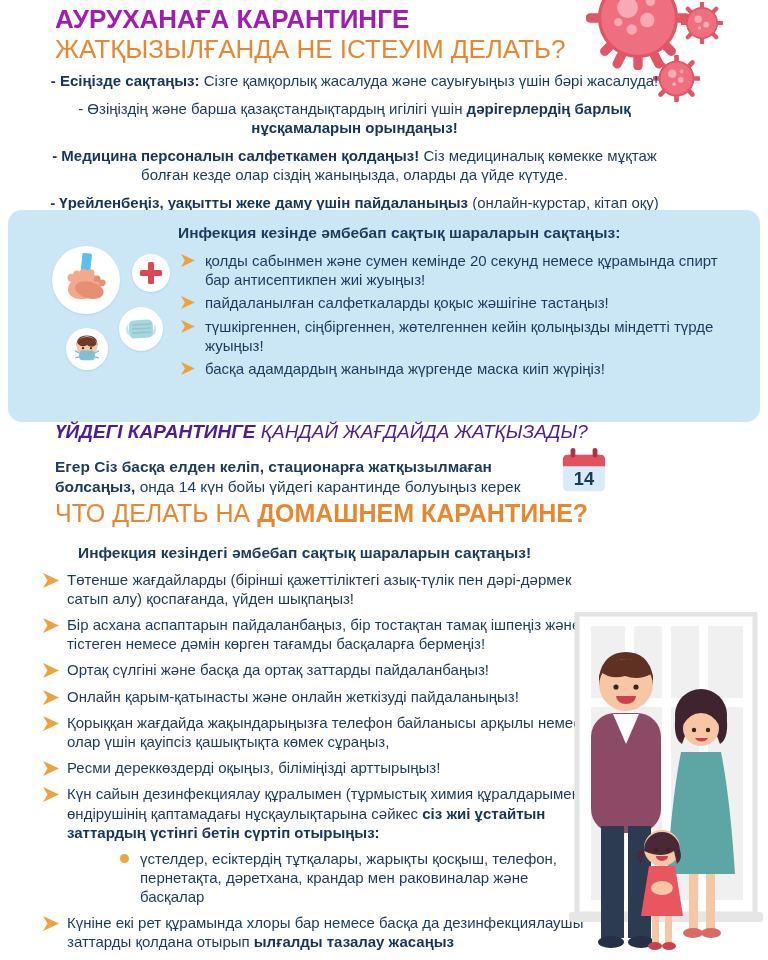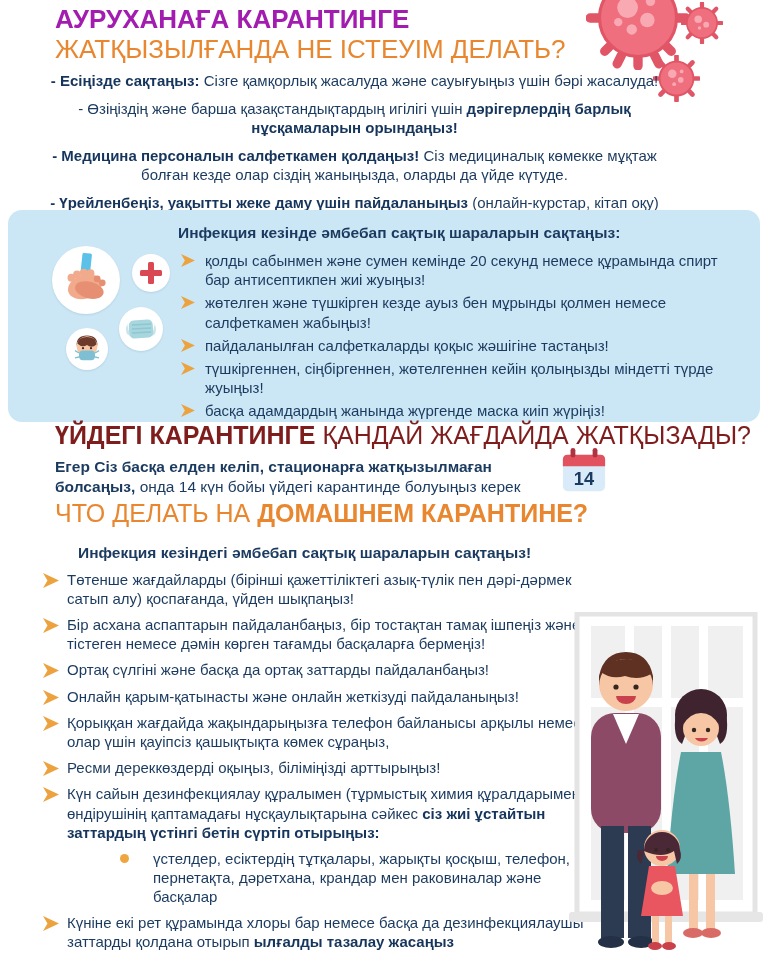--- a/index.html
+++ b/index.html
@@ -27,36 +27,36 @@
   }
   .hb-heading { padding:14px 0 0 170px; font-weight:bold; font-size:15.5px; }
   .hb-list { margin:9px 0 0 172px; width:556px; display:flex; flex-direction:column; gap:4px; }
   .bullet-row { display:flex; gap:10px; font-size:15px; line-height:1.28; }
   .bullet-row .arr { flex:none; margin-top:3px; }
   .icon-circle { position:absolute; background:#ffffff; border-radius:50%;
                  display:flex; align-items:center; justify-content:center;
                  box-shadow:0 1px 2px rgba(30,80,120,.12); }
 
   
-  .sec2-head { position:absolute; left:55px; top:421px; font-size:25px; color:#7f1d1d; white-space:nowrap; }
+  .sec2-head { position:absolute; left:55px; top:421px; font-size:19px; color:#4c1d95; white-space:nowrap;font-style:italic; }
   .sec2-head b { font-weight:bold; }
   .sec2-para { position:absolute; left:55px; top:457px; width:492px; font-size:15.5px; line-height:1.32; }
   .calendar-icon { position:absolute; left:560px; top:446px; }
 
   
   .sec3-head { position:absolute; left:55px; top:499px; font-size:25px; color:#E8872F; white-space:nowrap; }
   .sec3-head b { font-weight:bold; }
 
   
   .home-list { position:absolute; left:42px; top:543px; width:548px;
                font-size:15px; line-height:1.27; display:flex; flex-direction:column; gap:7px; }
   .hl-heading { margin-left:36px; font-weight:bold; font-size:15.5px; }
   .home-list .bullet-row { gap:8px; }
   .home-list b { color:#16355C; }
-  .sub-row { display:flex; gap:24px; margin-left:78px; width:452px; }
+  .sub-row { display:flex; gap:11px; margin-left:78px; width:452px; }
   .sub-row .dot { flex:none; width:9px; height:9px; border-radius:50%; background:#F0A640; margin-top:5px; }
 
   
   .virus { position:absolute; }
   .family { position:absolute; left:563px; top:612px; }
 </style>
 </head>
 <body>
 
 <div class="page">
@@ -174,26 +174,20 @@
         <path d="M10 25 L5 22 M10 30 L5 31 M30 25 L35 22 M30 30 L35 31" stroke="#7FBFD4" stroke-width="1.6"></path>
       </svg>
     </div>
 
     <div class="hb-list">
       <div class="bullet-row">
         <svg class="arr" width="15" height="13" viewBox="0 0 17 15">
             <path d="M1 0 L17 7.5 L1 15 L5.5 7.5 Z" fill="#ECA23E"></path>
           </svg>
         <span>қолды сабынмен және сумен кемінде 20 секунд немесе құрамында спирт бар антисептикпен жиі жуыңыз!</span>
-      </div>
-      <div class="bullet-row">
-        <svg class="arr" width="15" height="13" viewBox="0 0 17 15">
-            <path d="M1 0 L17 7.5 L1 15 L5.5 7.5 Z" fill="#ECA23E"></path>
-          </svg>
-        <span>жөтелген және түшкірген кезде ауыз бен мұрынды қолмен немесе салфеткамен жабыңыз!</span>
       </div>
       <div class="bullet-row">
         <svg class="arr" width="15" height="13" viewBox="0 0 17 15">
             <path d="M1 0 L17 7.5 L1 15 L5.5 7.5 Z" fill="#ECA23E"></path>
           </svg>
         <span>пайдаланылған салфеткаларды қоқыс жәшігіне тастаңыз!</span>
       </div>
       <div class="bullet-row">
         <svg class="arr" width="15" height="13" viewBox="0 0 17 15">
             <path d="M1 0 L17 7.5 L1 15 L5.5 7.5 Z" fill="#ECA23E"></path>

